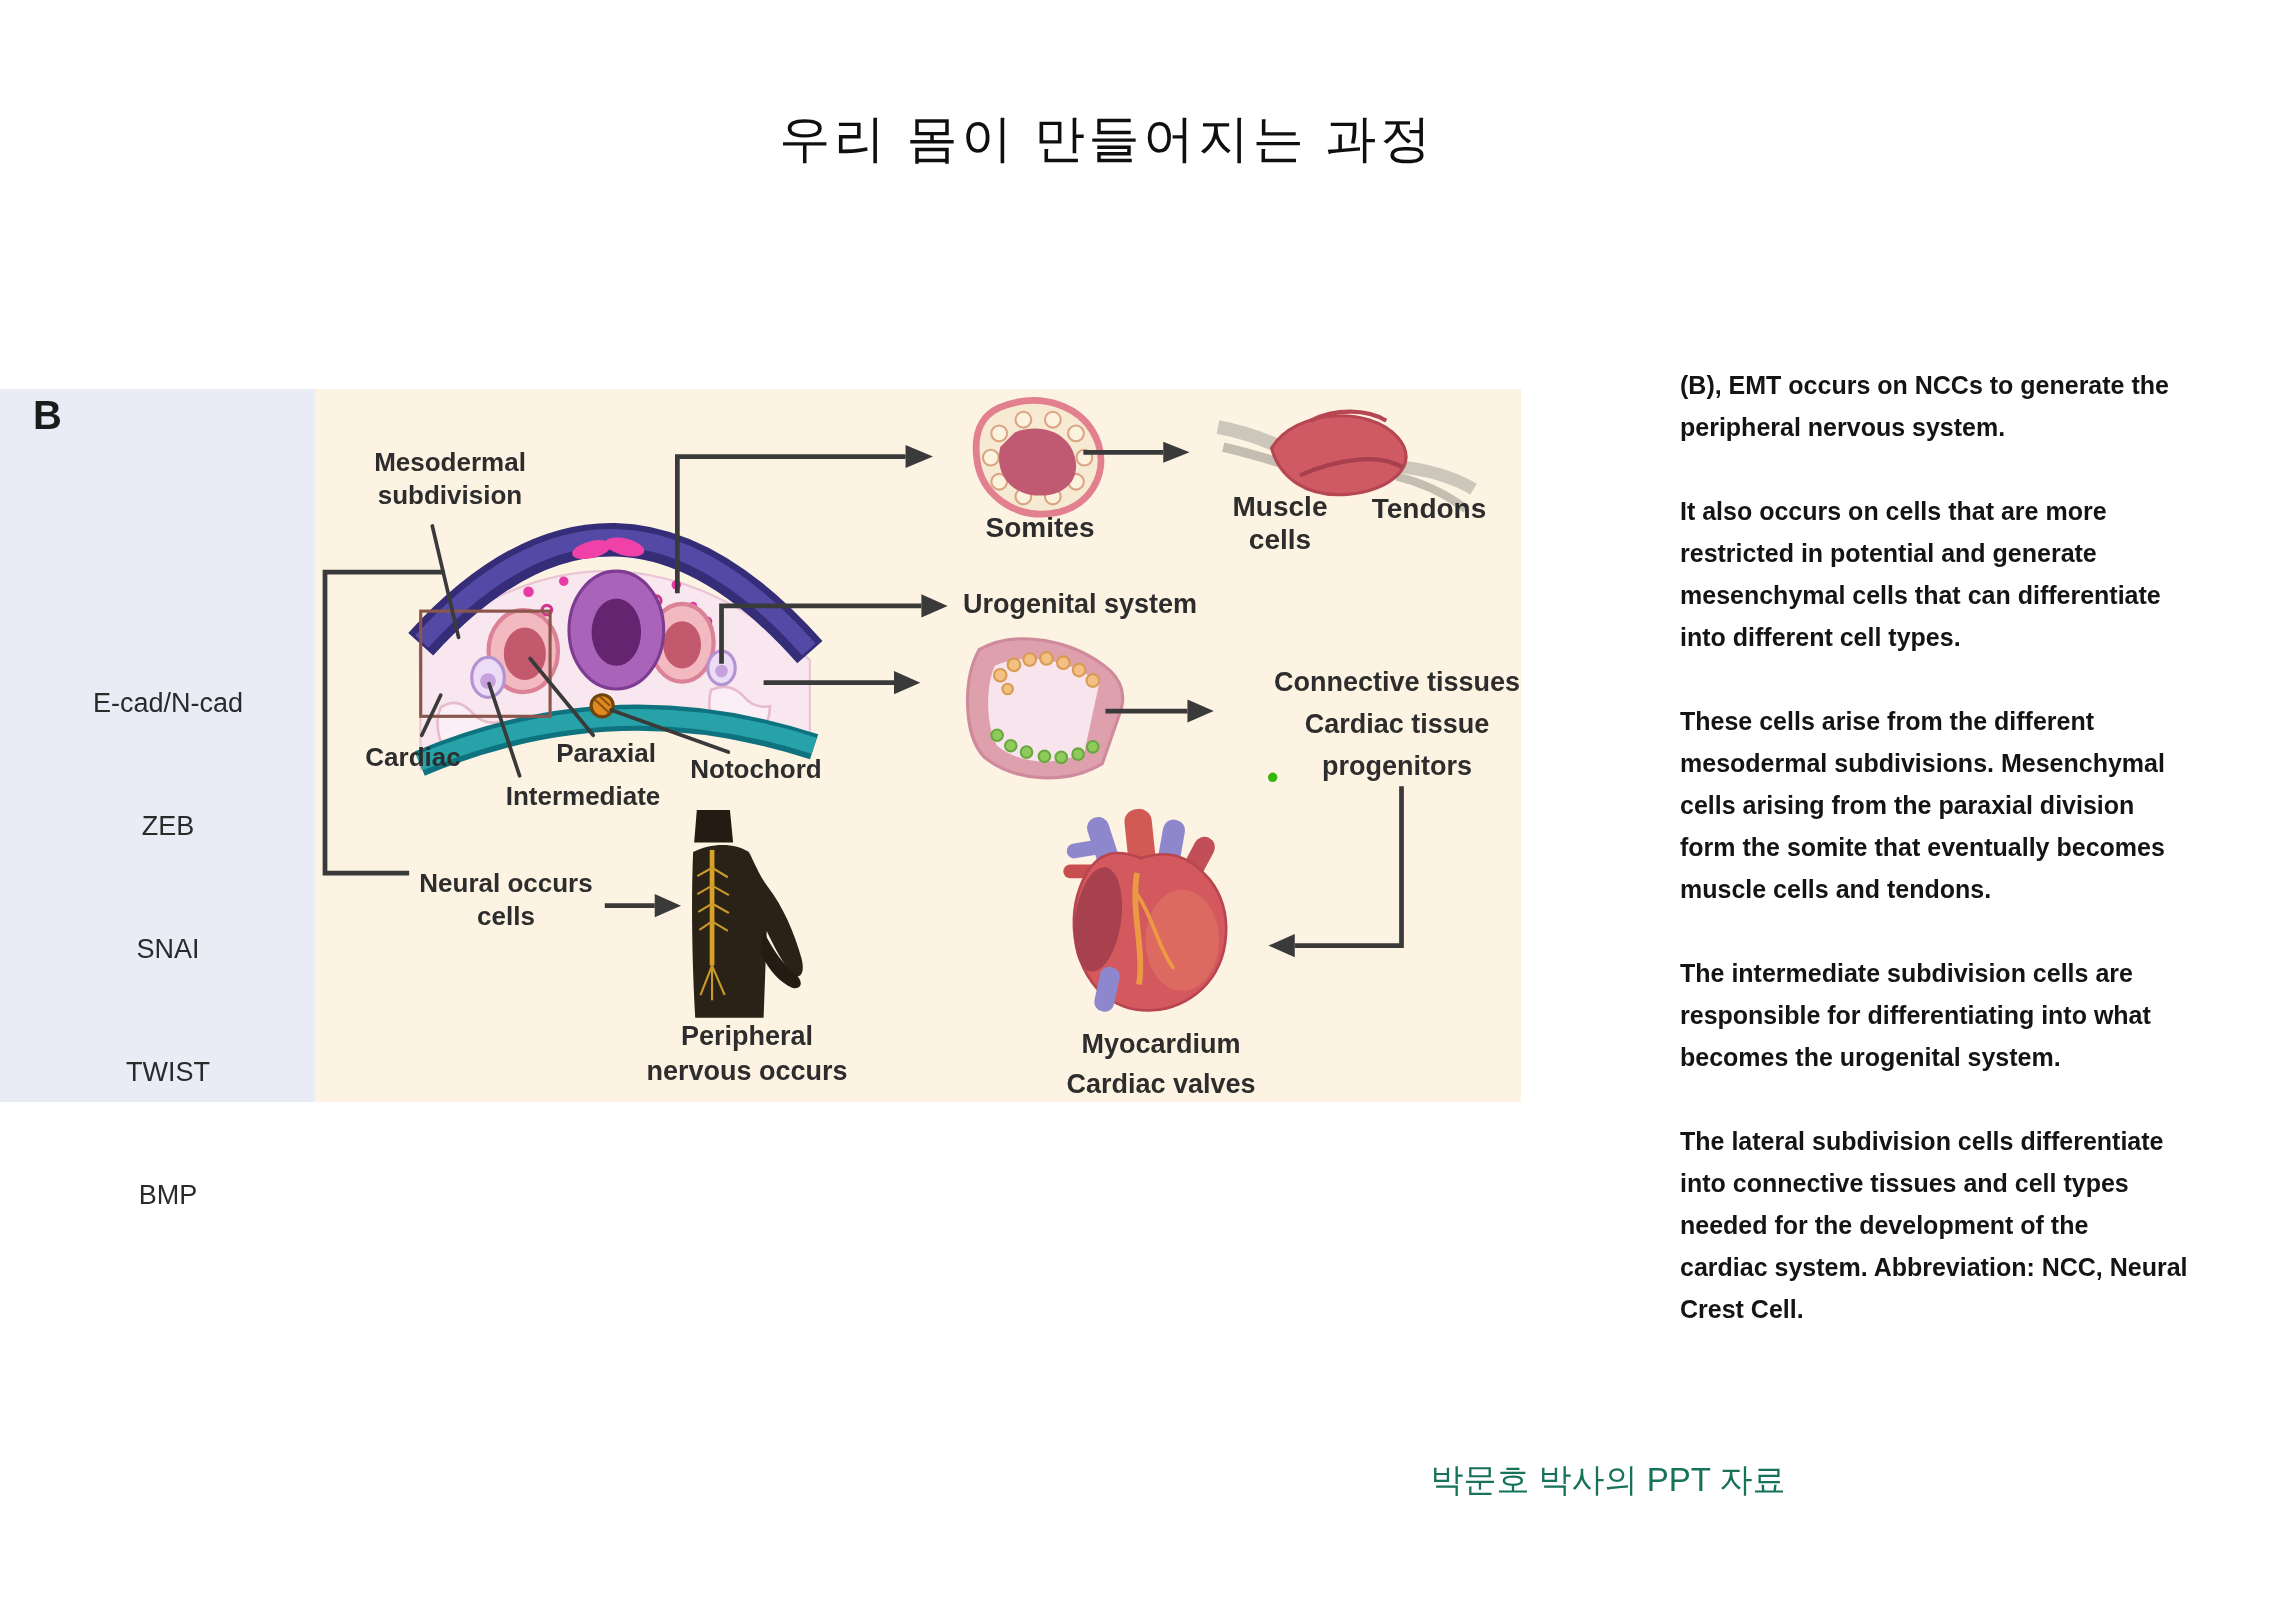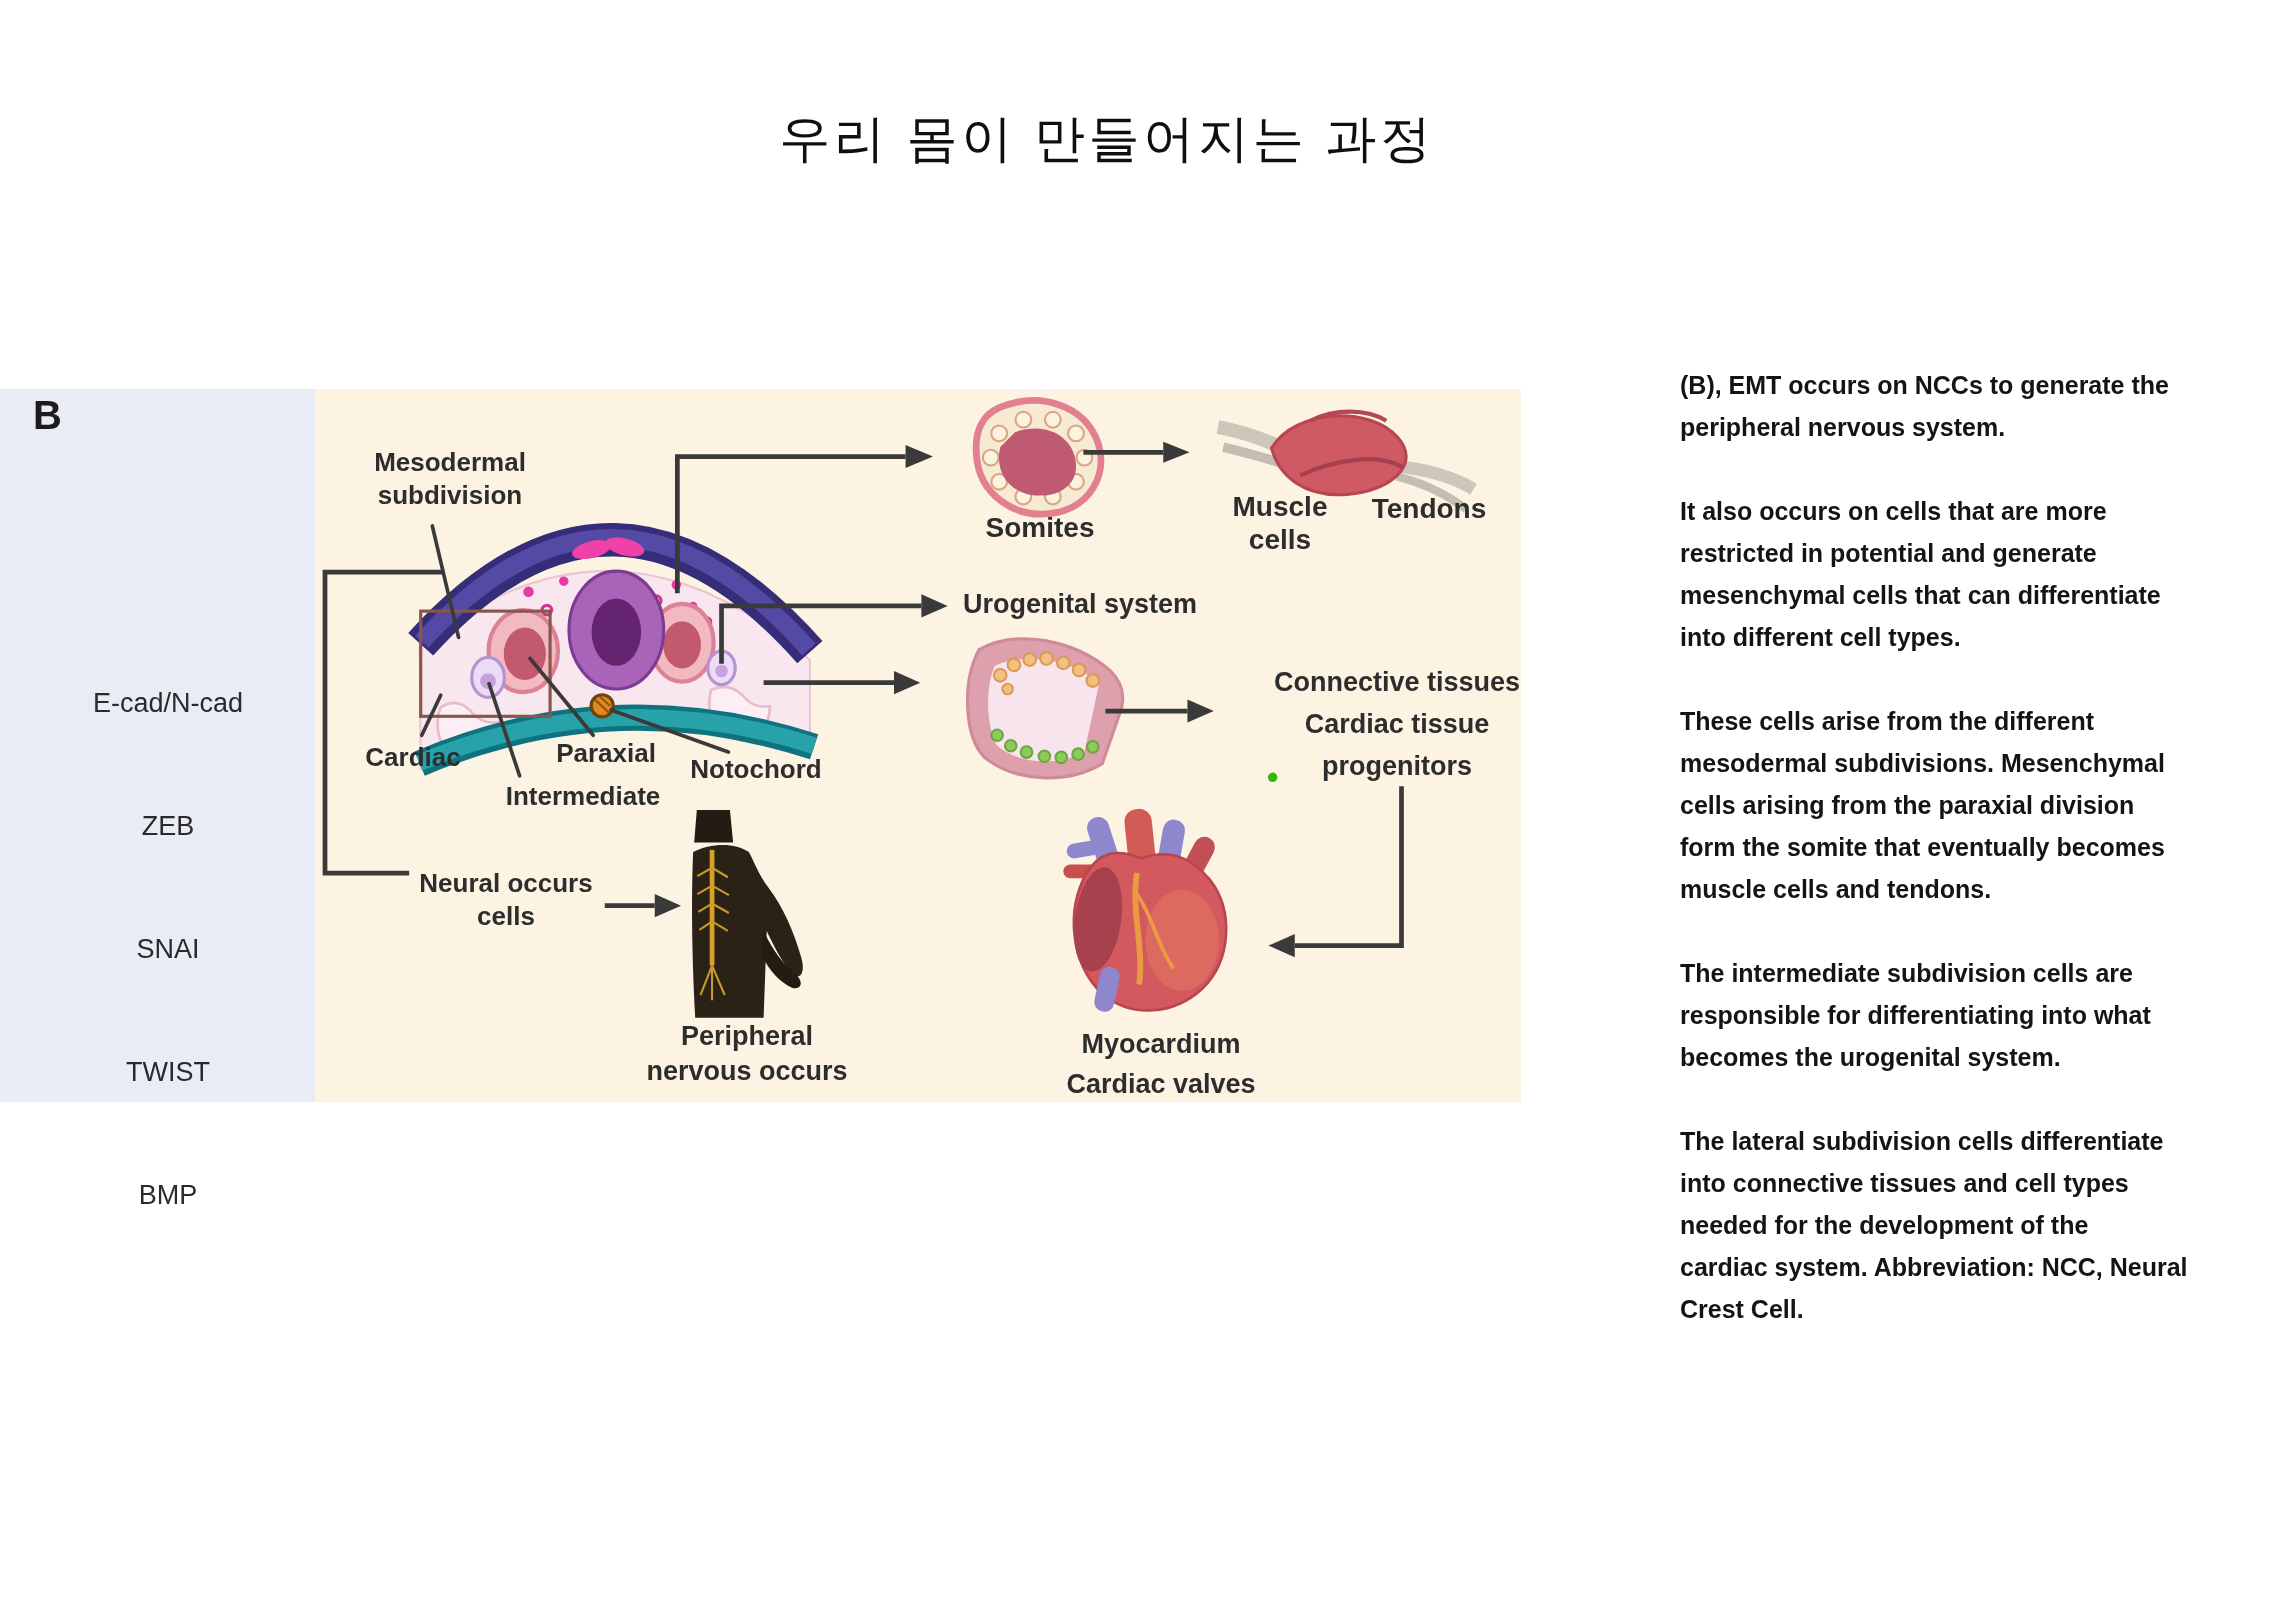--- a/index.html
+++ b/index.html
@@ -241,15 +241,16 @@
     <p>The intermediate subdivision cells are
 responsible for differentiating into what
 becomes the urogenital system.</p>
     <p>The lateral subdivision cells differentiate
 into connective tissues and cell types
 needed for the development of the
 cardiac system. Abbreviation: NCC, Neural
 Crest Cell.</p>
   </div>
 
+  <div class="abs credit">박문호 박사의 PPT 자료</div>
 
 </div>
 
 
 </body></html>

